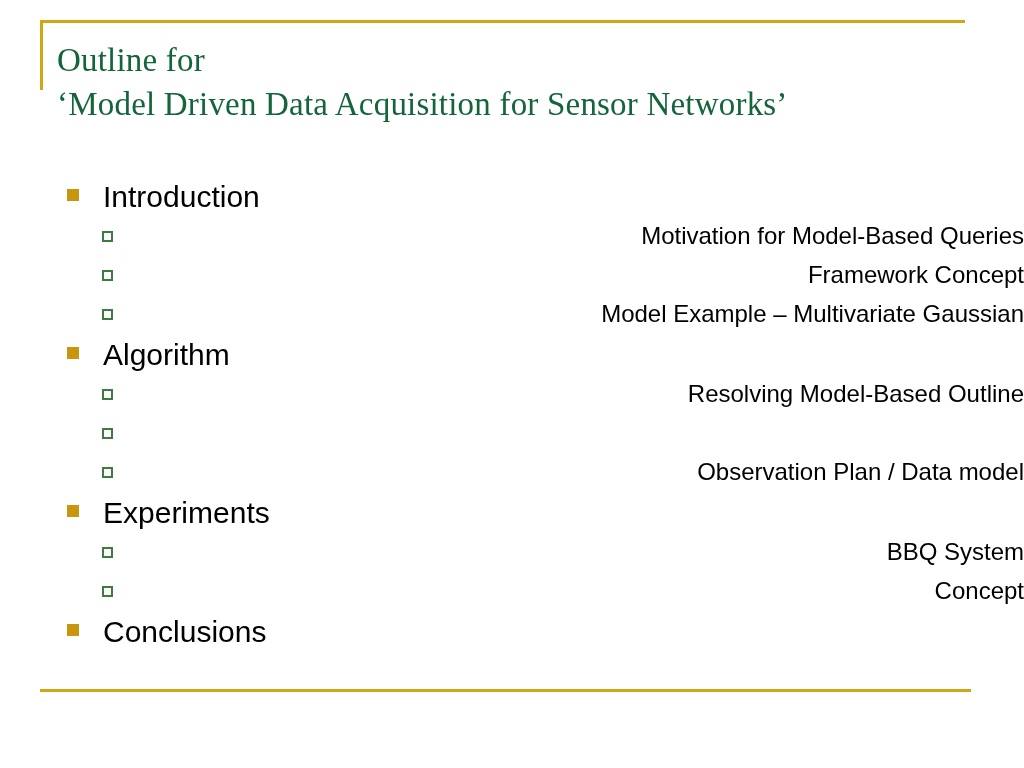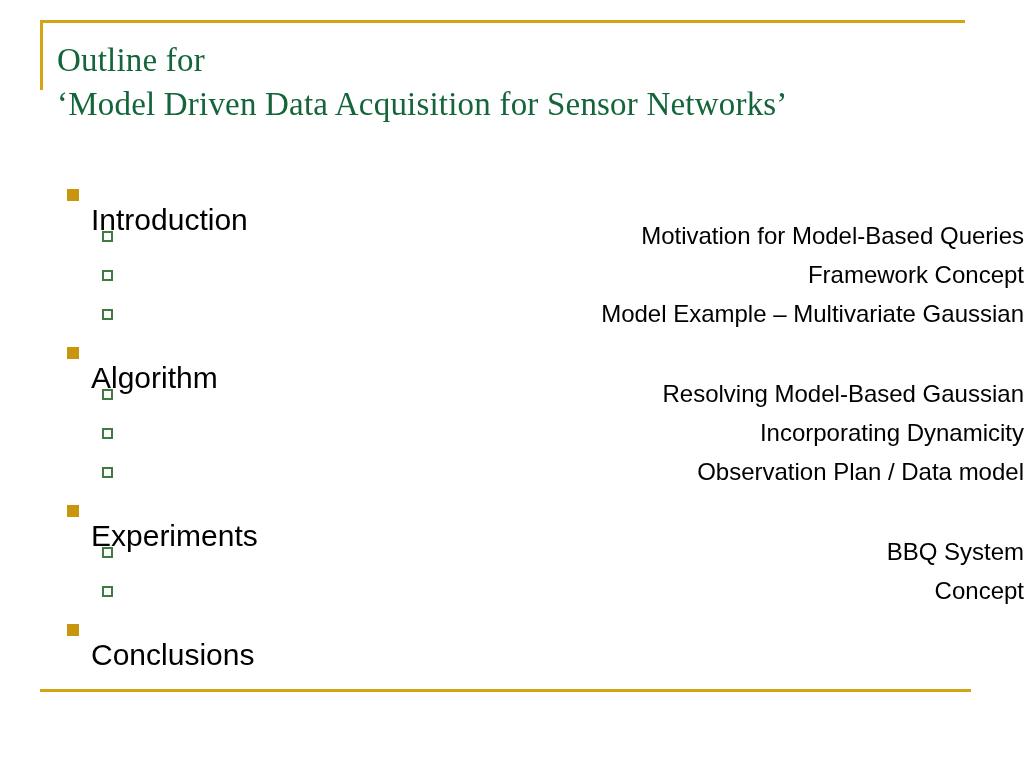--- a/index.html
+++ b/index.html
@@ -75,21 +75,20 @@
 
   .item {
     display: flex;
     align-items: flex-start;
   }
 
   
   .item.lvl1 {
     padding-left: 67px;
     height: 41px;
-    flex-direction: column;
   }
   .item.lvl1 .bullet {
     width: 12px;
     height: 12px;
     background: #c8960c;
     margin-top: 11px;
     flex: 0 0 auto;
   }
   .item.lvl1 .label {
     font-size: 30px;
@@ -157,26 +156,25 @@
       <span class="label">Model Example – Multivariate Gaussian</span>
     </div>
 
     <div class="item lvl1">
       <span class="bullet"></span>
       <span class="label">Algorithm</span>
     </div>
 
     <div class="item lvl2">
       <span class="bullet"></span>
-      <span class="label">Resolving Model-Based Gaussian</span>
-    </div>
-
-    <div class="item lvl2">
-      <span class="bullet"></span>
-      <span class="label">Incorporating Dynamicity</span>
+      <span class="label">Resolving Model-Based Outline</span>
+    </div>
+
+    <div class="item lvl2">
+      <span class="bullet"></span>
     </div>
 
     <div class="item lvl2">
       <span class="bullet"></span>
       <span class="label">Observation Plan / Data model</span>
     </div>
 
     <div class="item lvl1">
       <span class="bullet"></span>
       <span class="label">Experiments</span>

